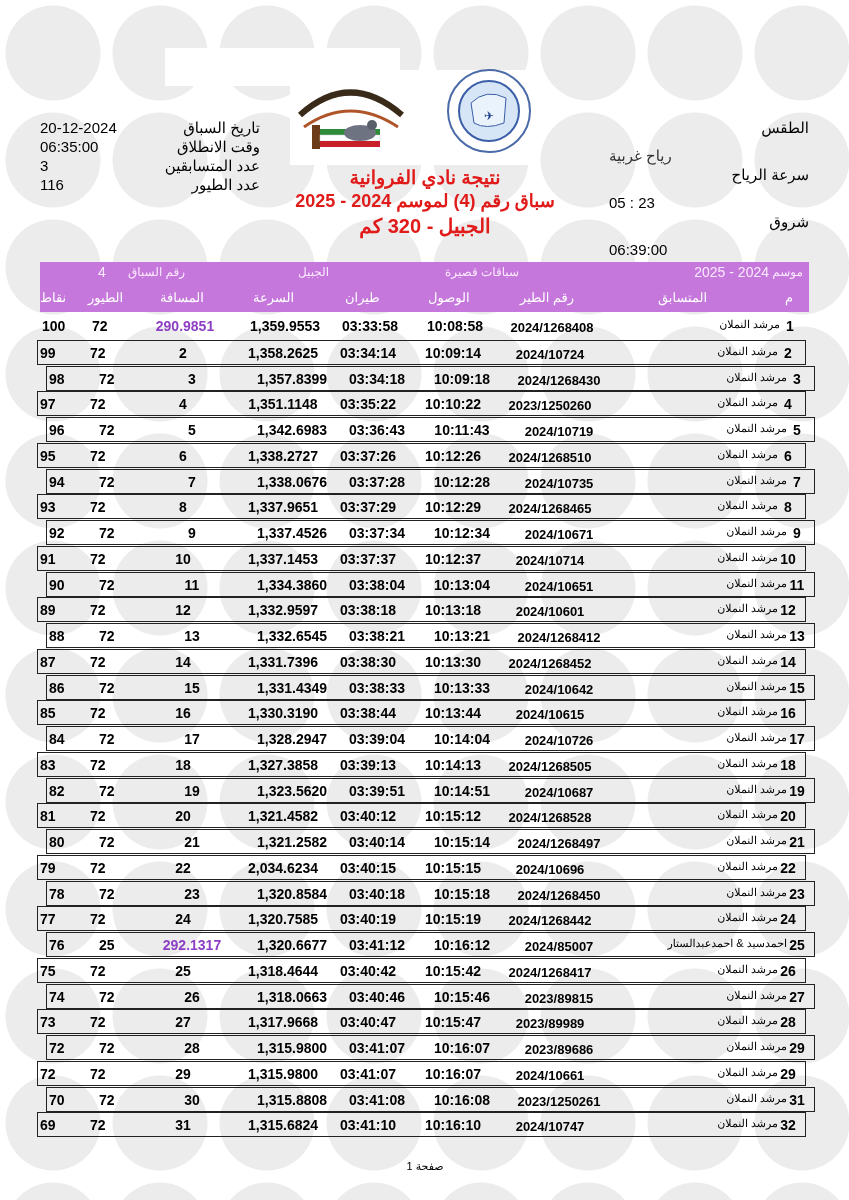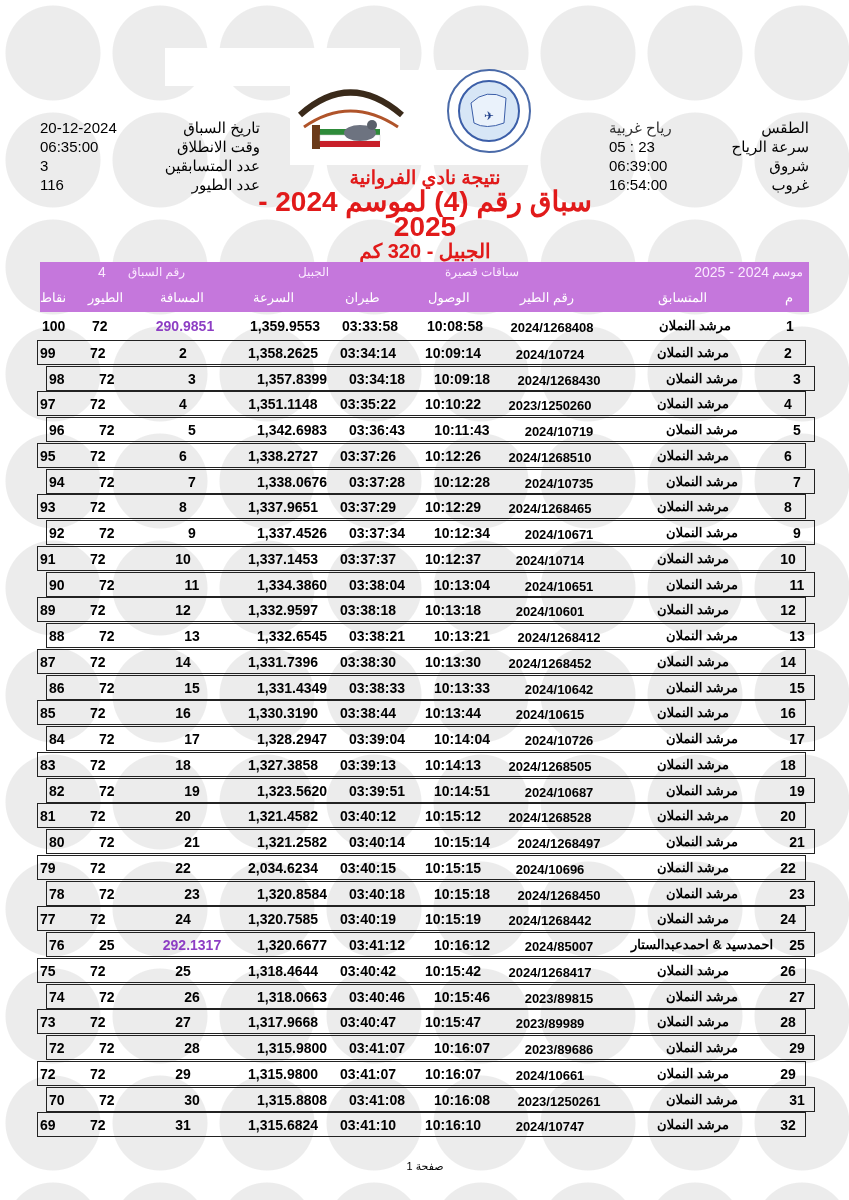--- a/index.html
+++ b/index.html
@@ -18,29 +18,29 @@
   }
   .white-patch { position: absolute; background: #fff; }
 
   .info { position: absolute; font-size: 15px; line-height: 19px; }
   .info .row { display: flex; direction: rtl; }
   .info-left { left: 30px; top: 118px; width: 230px; }
   .info-left .lbl { width: 110px; text-align: right; }
   .info-left .val { width: 110px; text-align: left; direction: ltr; }
   .info-right { right: 40px; top: 118px; width: 210px; }
   .info-right .lbl { width: 90px; text-align: right; }
-  .info-right .val { width: 110px; text-align: left; direction: ltr; }
+  .info-right .val { width: 110px; text-align: left; direction: ltr; margin-top: 28px; }
   .info-right .val.ar { direction: rtl; text-align: left; color: #333; }
 
   .title-block {
     position: absolute; left: 250px; width: 350px; top: 166px;
     text-align: center; color: #e11a1a; font-weight: bold; direction: rtl;
   }
   .title-block .t1 { font-size: 19px; line-height: 23px; }
-  .title-block .t2 { font-size: 28px; line-height: 25px; }
+  .title-block .t2 { font-size: 18px; line-height: 25px; }
   .title-block .t3 { font-size: 20px; line-height: 24px; }
 
   .logo-club { position: absolute; left: 290px; top: 75px; width: 120px; height: 80px; }
   .logo-fed { position: absolute; left: 446px; top: 68px; width: 86px; height: 86px; }
 
   .tbl { position: absolute; left: 40px; top: 262px; width: 769px; }
   .hdr {
     background: #c577dc; color: #fff; height: 50px; position: relative;
   }
   .hdr .sub { position: absolute; top: 3px; font-size: 12px; color: #fbeaff; direction: rtl; }
@@ -52,21 +52,21 @@
   .row-d.boxed { border: 1.5px solid #222; box-sizing: border-box; }
   .cell { position: absolute; top: 4px; white-space: nowrap; }
   .c-pts { left: 2px; width: 30px; }
   .c-birds { left: 52px; width: 30px; }
   .c-dist { left: 100px; width: 90px; text-align: center; }
   .c-dist.purple { color: #8d3ec4; }
   .c-speed { left: 195px; width: 100px; text-align: center; }
   .c-flight { left: 290px; width: 80px; text-align: center; }
   .c-arr { left: 375px; width: 80px; text-align: center; }
   .c-ring { left: 462px; width: 100px; text-align: center; font-size: 13px; top: 6px; }
-  .c-name { left: 570px; width: 170px; text-align: center; direction: rtl; font-weight: bold; font-size: 13px; }
+  .c-name { left: 570px; width: 170px; text-align: right; direction: rtl; font-weight: normal; font-size: 11px; }
   .c-rank { left: 735px; width: 30px; text-align: center; }
 
   .footer { position: absolute; left: 390px; top: 1160px; width: 70px; text-align: center; font-size: 11px; direction: rtl; }
 </style>
 </head>
 <body>
 
 <div class="wm-layer"></div>
 <div class="white-patch" style="left:165px;top:48px;width:235px;height:38px;"></div>
 <div class="white-patch" style="left:290px;top:70px;width:250px;height:95px;"></div>

